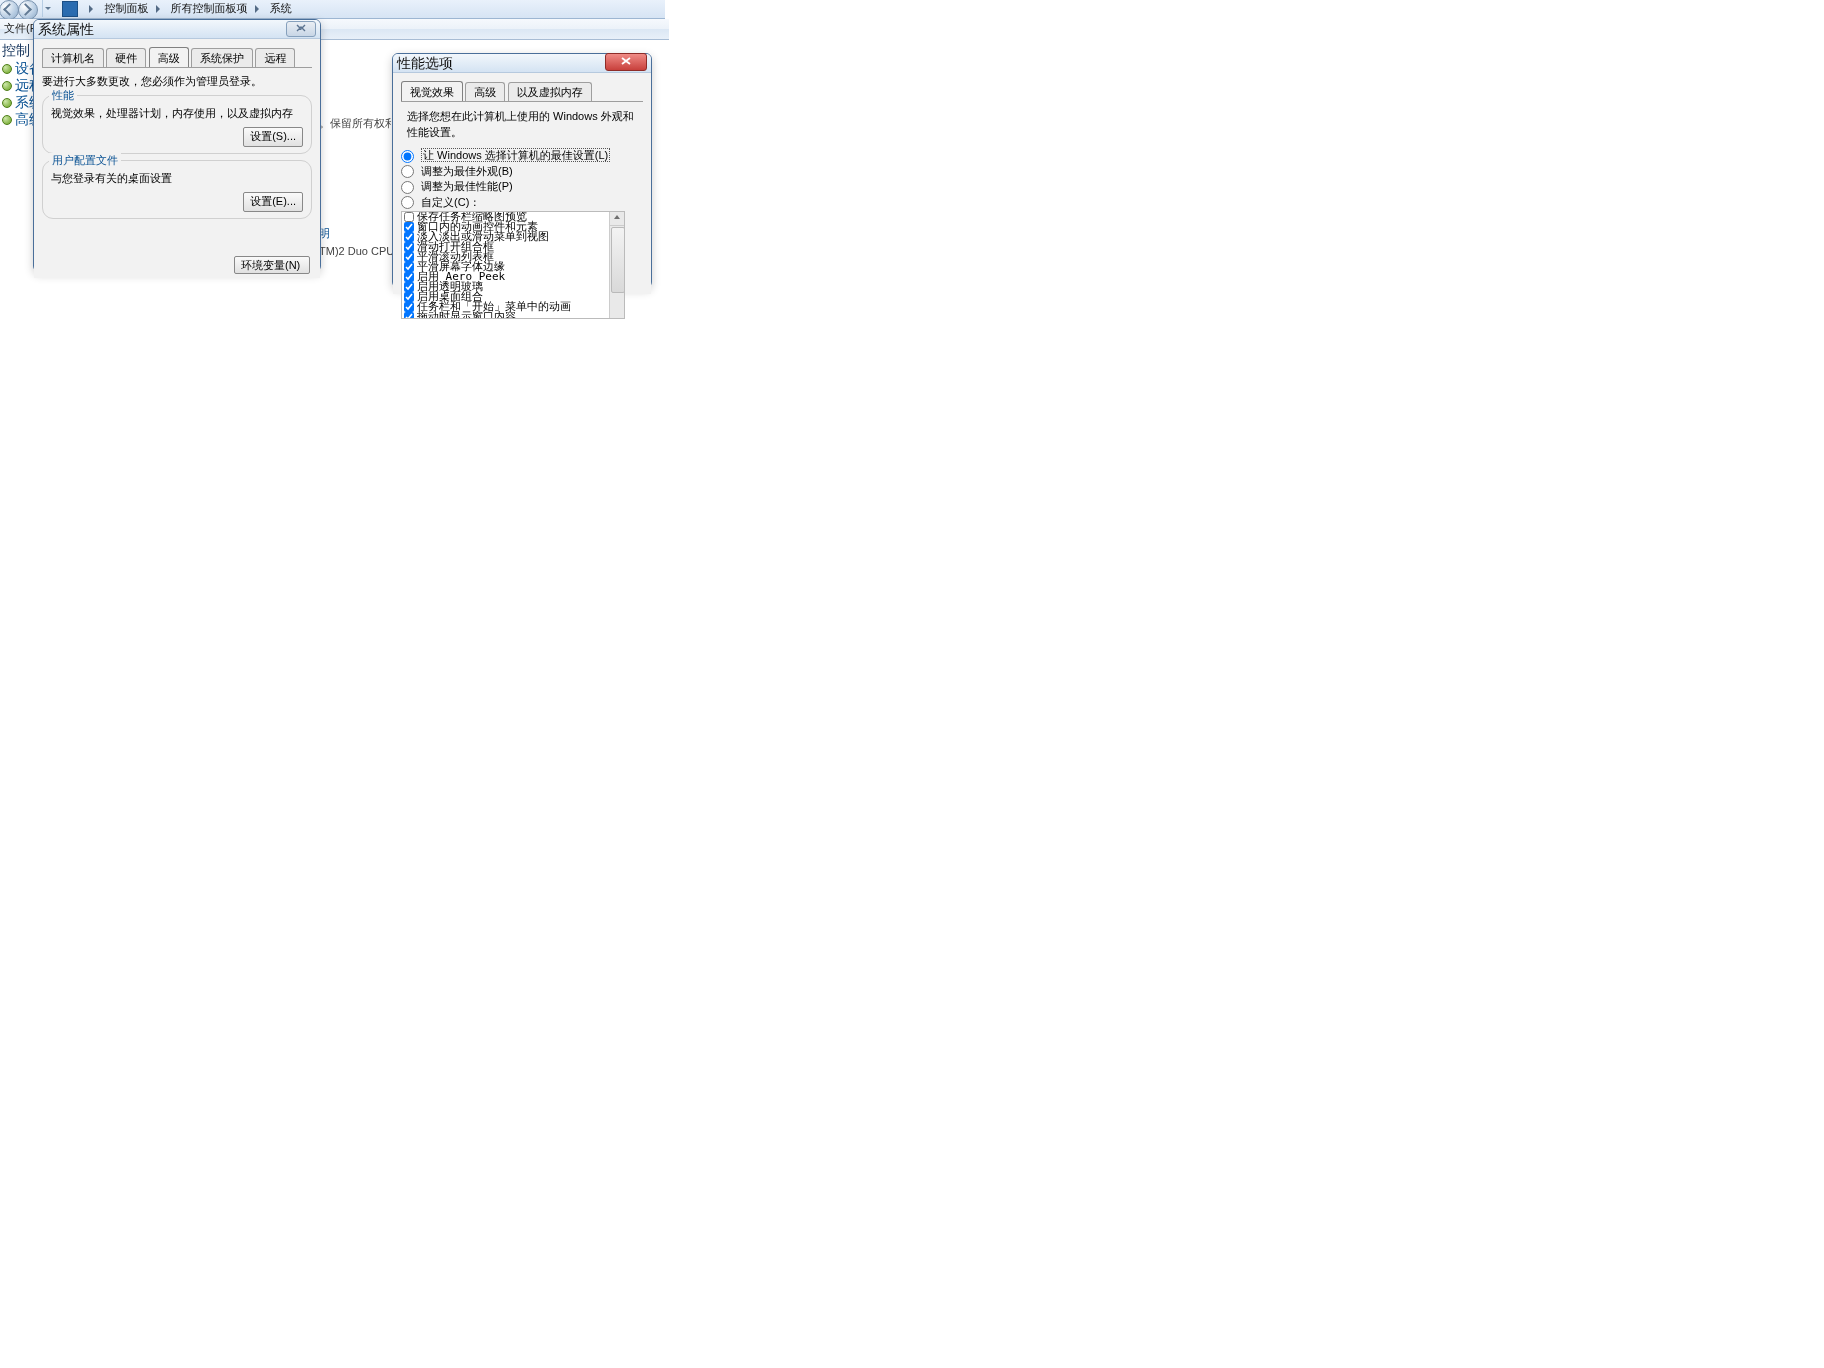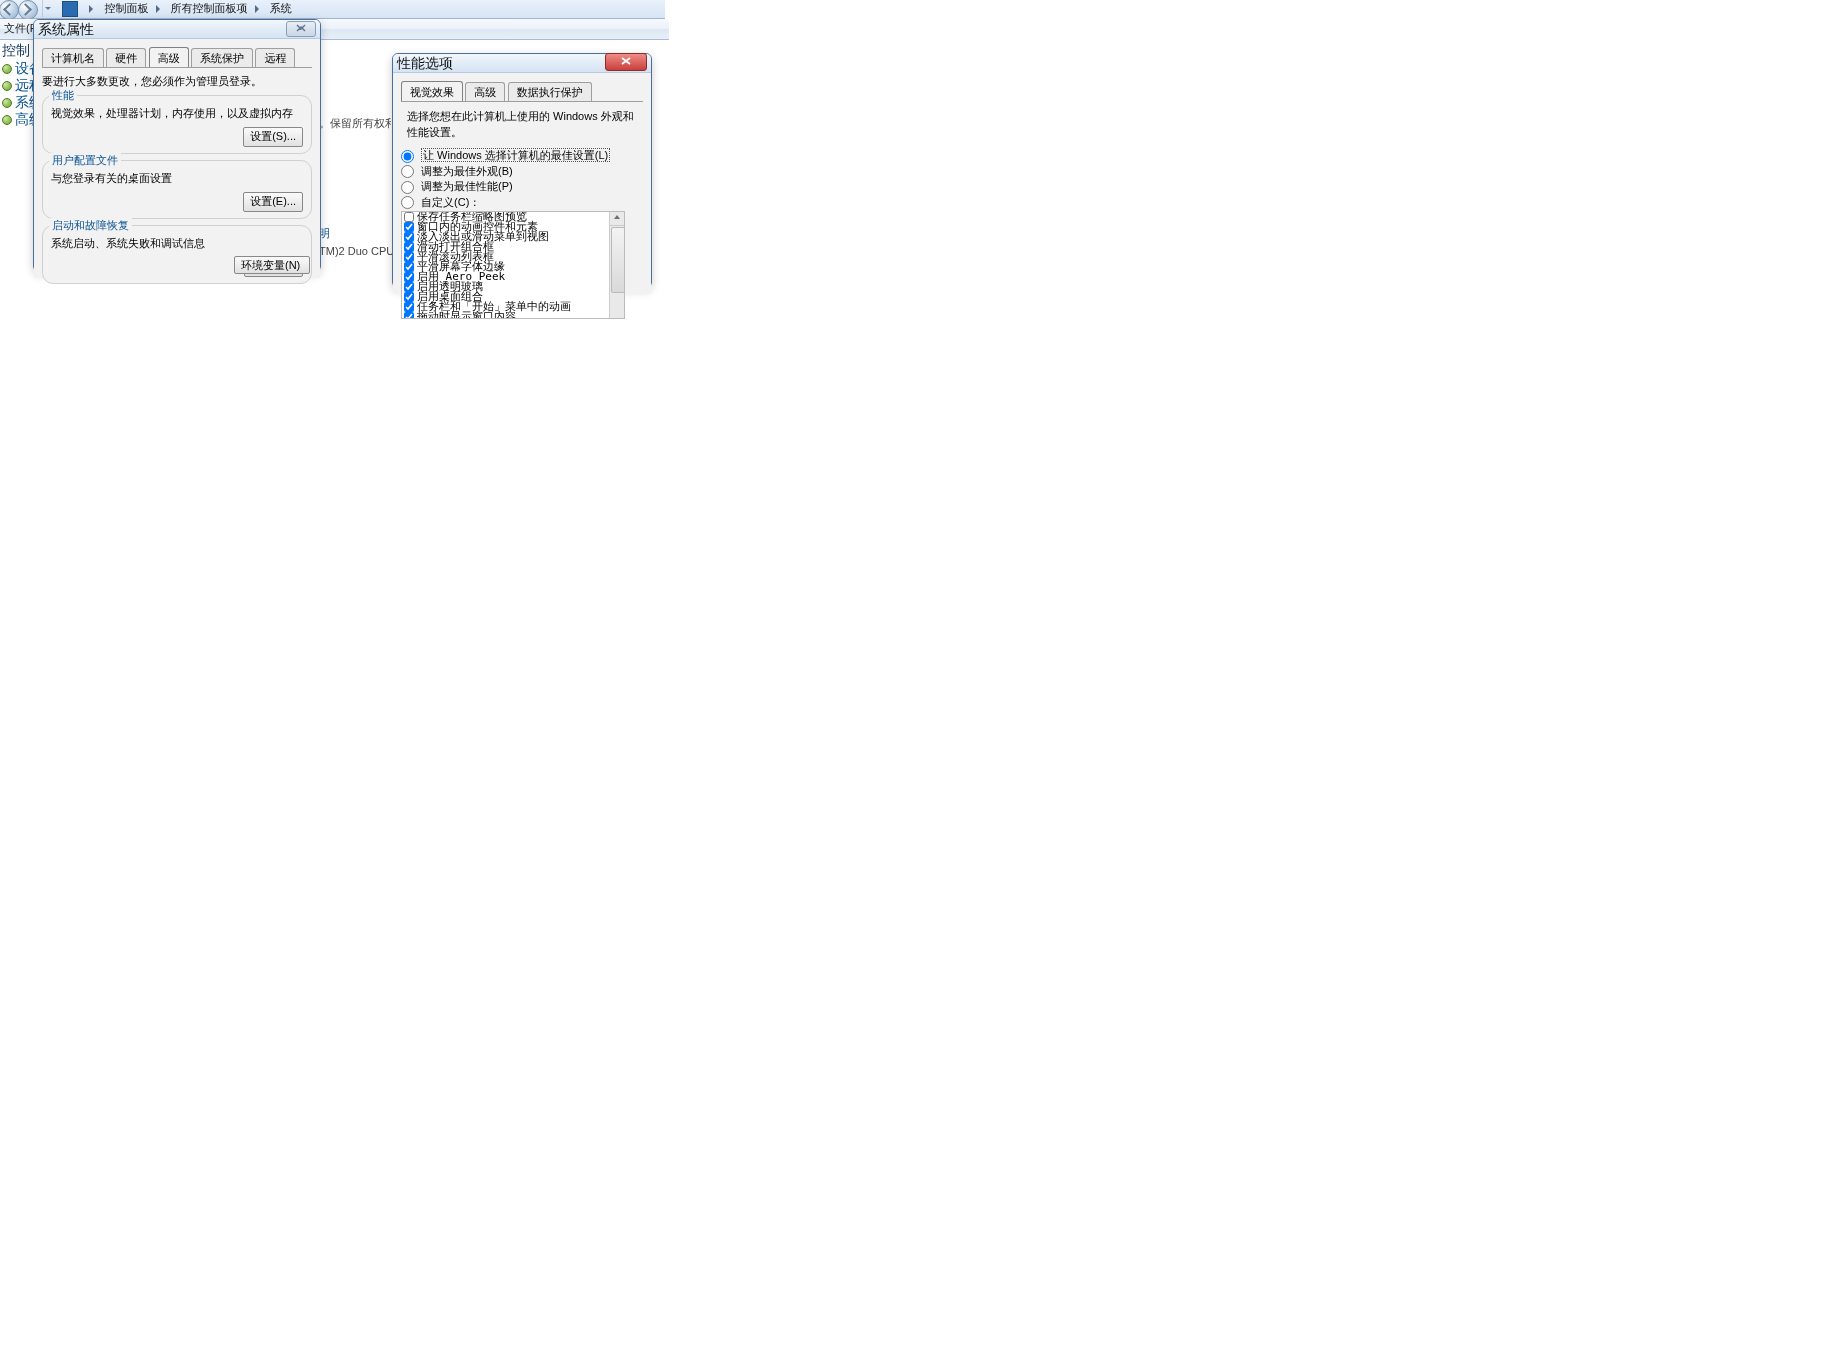--- a/index.html
+++ b/index.html
@@ -144,44 +144,39 @@
         <div class="txt">视觉效果，处理器计划，内存使用，以及虚拟内存</div>
         <div class="right"><span class="sbtn">设置(S)...</span></div>
       </div>
 
       <div class="groupbox">
         <span class="legend">用户配置文件</span>
         <div class="txt">与您登录有关的桌面设置</div>
         <div class="right"><span class="sbtn">设置(E)...</span></div>
       </div>
 
-      <div class="groupbox">
-        <span class="legend">启动和故障恢复</span>
-        <div class="txt">系统启动、系统失败和调试信息</div>
-        <div class="right"><span class="sbtn">设置(T)...</span></div>
-      </div>
 
       <div class="cutbtn" style="right:10px;bottom:-3px;width:62px;">环境变量(N)</div>
     </div>
   </div>
 
   <div class="window" style="left:392px;top:37px;width:258px;height:233px;margin-top:16px;">
     <div class="titlebar">
       <span>性能选项</span>
       <span class="closebtn red" style="right:4px;">
         <svg width="14" height="10" viewBox="0 0 14 10">
             <path d="M3 2 L11 8 M11 2 L3 8" stroke="#fff" stroke-width="1.8"></path>
           </svg>
       </span>
     </div>
     <div class="body" style="height:207px;">
       <div class="tabs">
         <span class="tab active">视觉效果</span>
         <span class="tab">高级</span>
-        <span class="tab">数据执行保护</span>
+        <span class="tab">以及虚拟内存</span>
       </div>
       <div class="tabline"></div>
       <div class="note">选择您想在此计算机上使用的 Windows 外观和性能设置。</div>
 
       <div class="radio-row">
         <input type="radio" checked="" style="">
         <span class="dotted">让 Windows 选择计算机的最佳设置(L)</span>
       </div>
       <div class="radio-row">
         <input type="radio" style="">

